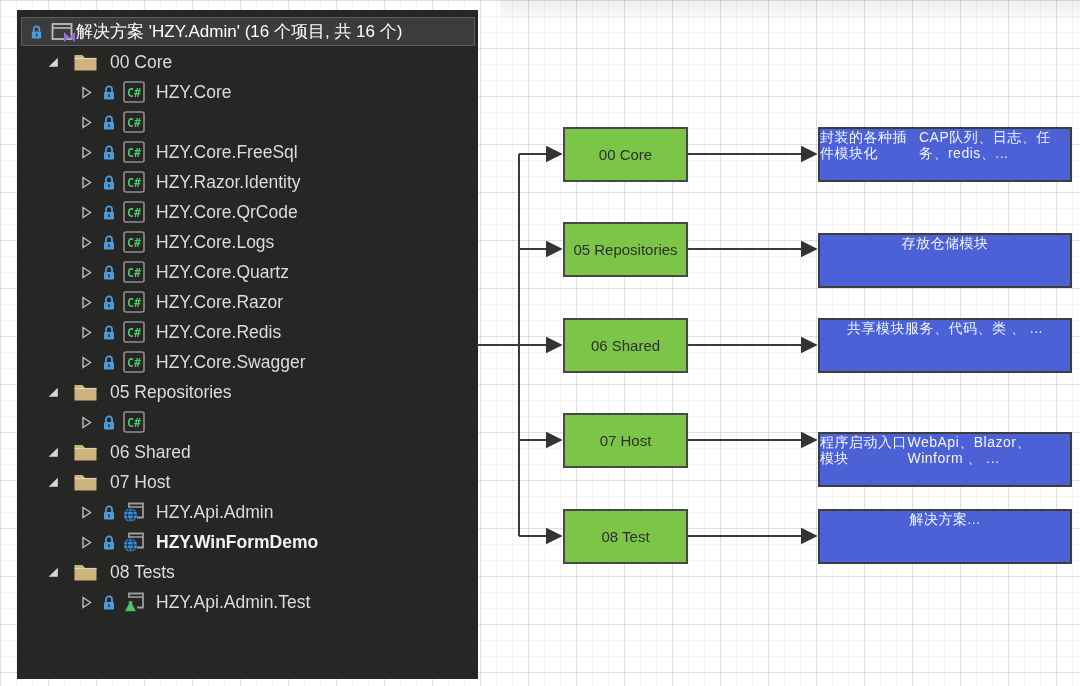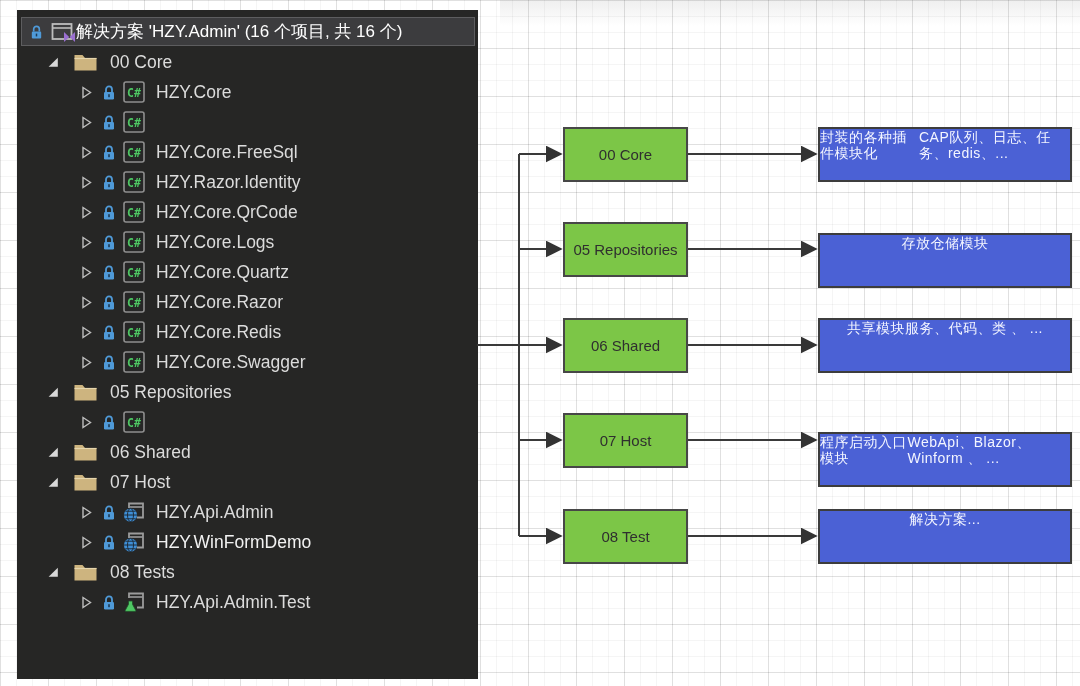--- a/index.html
+++ b/index.html
@@ -20,21 +20,21 @@
   
   .panel{position:absolute;left:17px;top:10px;width:461px;height:669px;
     background:#262625;color:#dcdcdc;box-sizing:border-box;padding-top:7px;}
   .sol-header{height:29px;margin:0 3px 1px 4px;display:flex;align-items:center;
     background:#3c3c3e;border:1px solid #5d5d5f;box-sizing:border-box;padding-left:5px;}
   .sol-header .title{font-size:17px;color:#ffffff;white-space:nowrap;text-align:center;}
   .row{height:30px;display:flex;align-items:center;white-space:nowrap;}
   .row .lbl{font-size:17.5px;color:#dcdcdc;}
   .row.folder{padding-left:30px;}
   .row.proj{padding-left:64px;}
-  .row.bold .lbl{font-weight:400;color:#f2f2f2;}
+  .row.bold .lbl{font-weight:700;color:#f2f2f2;}
   .exp{width:13px;height:13px;flex:0 0 auto;margin-right:13px;}
   .colp{width:12px;height:13px;flex:0 0 auto;margin-right:8px;}
   .ic-lock{width:16px;height:17px;flex:0 0 auto;margin-right:5px;}
   .ic-proj{width:24px;height:24px;flex:0 0 auto;margin-right:10px;}
   .ic-folder{width:25px;height:20px;flex:0 0 auto;margin-right:12px;}
   .ic-sol{width:25px;height:22px;flex:0 0 auto;margin-left:7px;}
   .ic-lock-hdr{width:15px;height:16px;flex:0 0 auto;margin-left:2px;}
 
   
   .connectors{position:absolute;left:0;top:0;width:1080px;height:686px;pointer-events:none;}

